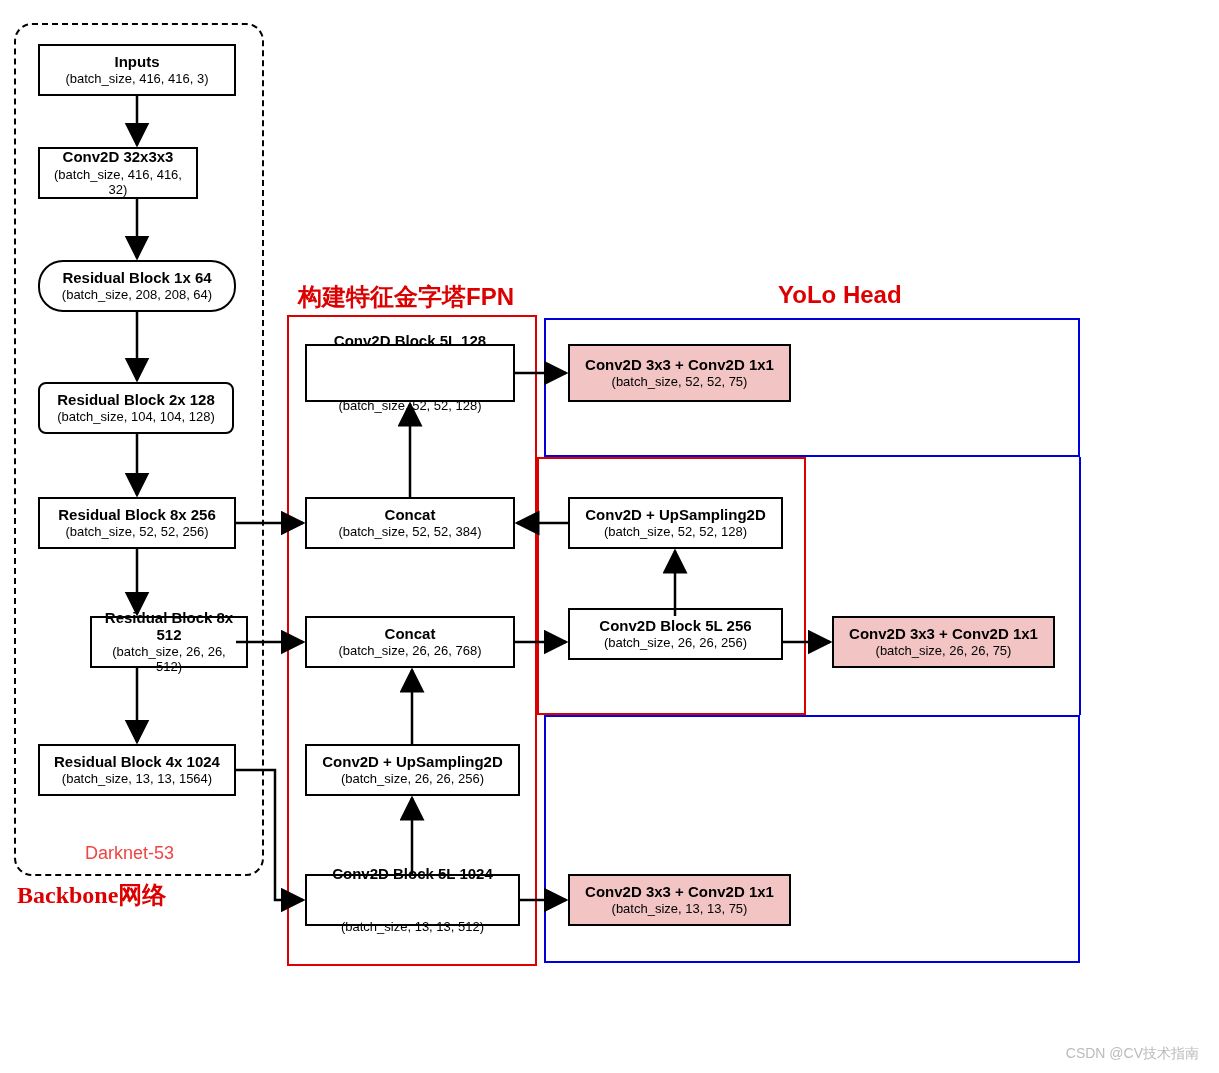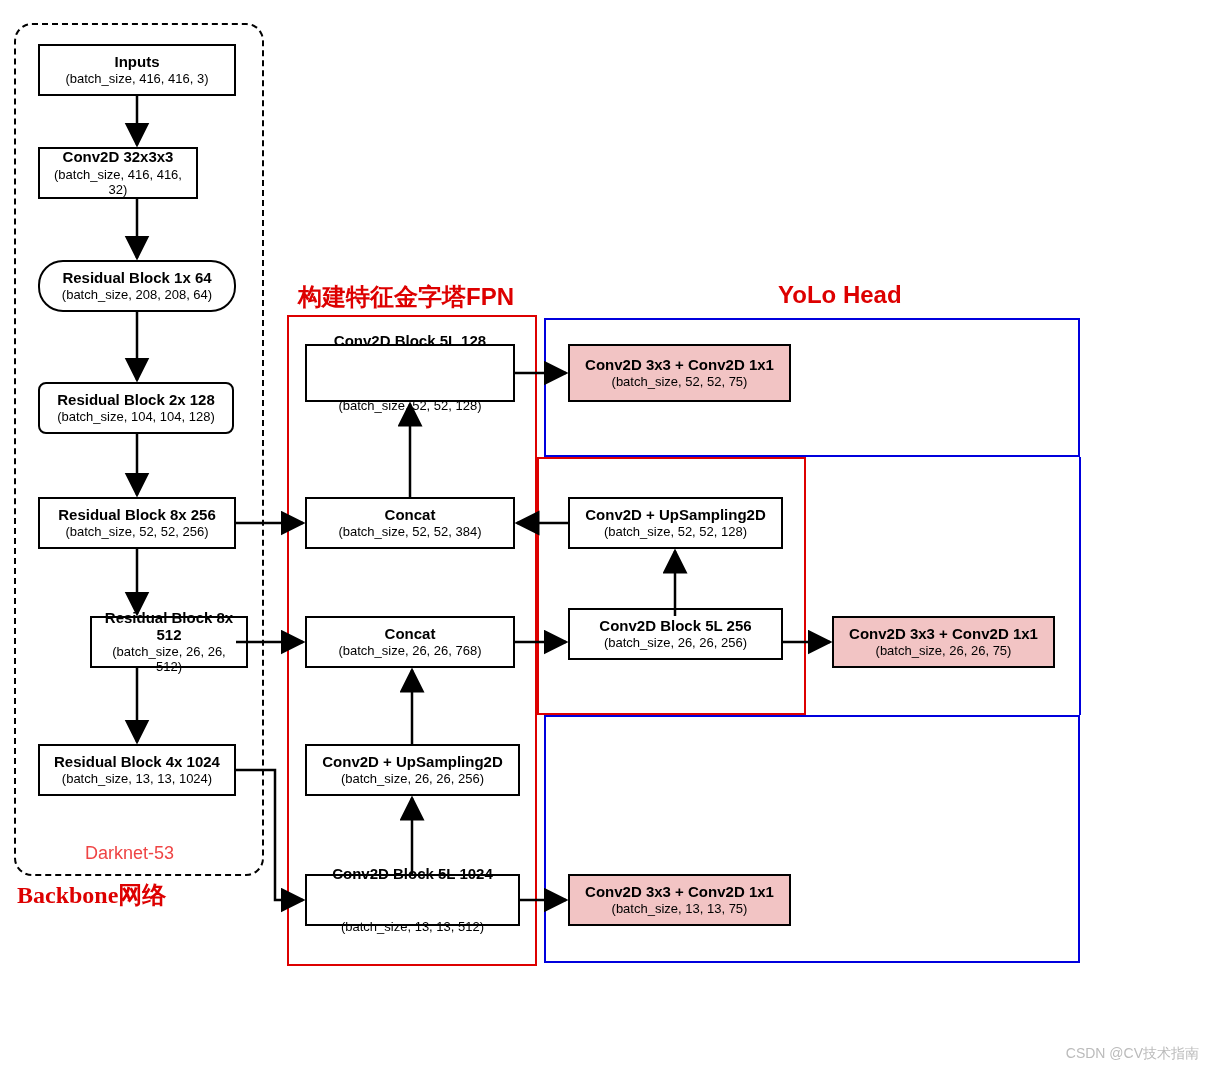--- a/index.html
+++ b/index.html
@@ -83,21 +83,21 @@
 <div class="box" style="left:38px; top:497px; width:198px; height:52px;">
   <div class="title">Residual Block 8x  256</div>
   <div class="sub">(batch_size, 52, 52, 256)</div>
 </div>
 <div class="box" style="left:46px; top:616px; width:158px; height:52px;margin-left:44px;">
   <div class="title">Residual Block 8x  512</div>
   <div class="sub">(batch_size, 26, 26, 512)</div>
 </div>
 <div class="box" style="left:38px; top:744px; width:198px; height:52px;">
   <div class="title">Residual Block 4x  1024</div>
-  <div class="sub">(batch_size, 13, 13, 1024)</div>
+  <div class="sub">(batch_size, 13, 13, 1564)</div>
 </div>
 
 <div class="box" style="left:305px; top:344px; width:210px; height:58px;gap:48px;">
   <div class="title">Conv2D Block 5L  128</div>
   <div class="sub">(batch_size, 52, 52, 128)</div>
 </div>
 <div class="box" style="left:305px; top:497px; width:210px; height:52px;">
   <div class="title">Concat</div>
   <div class="sub">(batch_size, 52, 52, 384)</div>
 </div>

